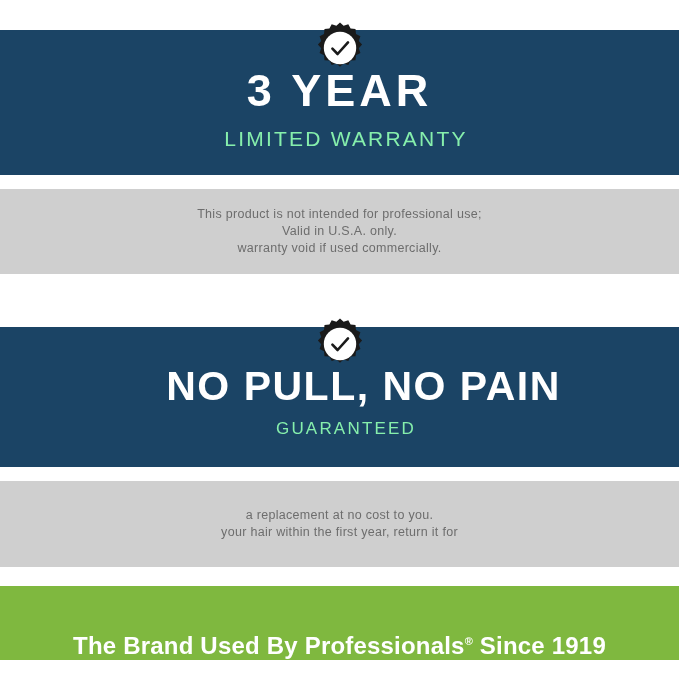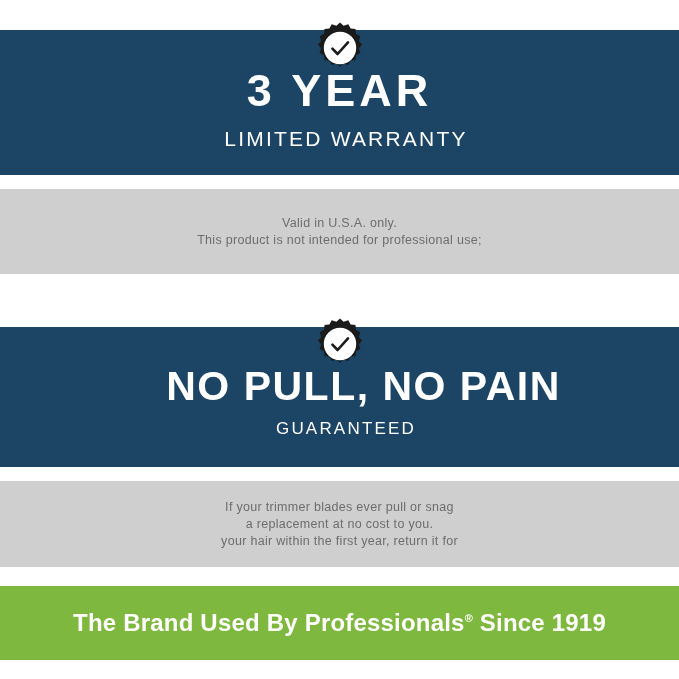--- a/index.html
+++ b/index.html
@@ -40,21 +40,21 @@
     color: #ffffff;
     font-weight: bold;
     letter-spacing: 3px;
     text-align: center;
     line-height: 1;
   }
   .headline-1 { font-size: 45px; margin-top: 14px; letter-spacing: 4px; }
   .headline-2 { font-size: 41px; margin-top: 10px; letter-spacing: 1.5px; margin-left: 48px; }
 
   .subhead {
-    color: #ffffff;
+    color: #86efac;
     font-size: 21px;
     letter-spacing: 2.2px;
     margin-top: 14px;
     margin-left: 13px;
   }
   .subhead-2 { font-size: 17px; letter-spacing: 2.2px; margin-top: 12px; }
 
   
   .seal {
     position: absolute;
@@ -91,21 +91,21 @@
 
   
   .green-band {
     position: absolute;
     left: 0;
     top: 586px;
     width: 679px;
     height: 74px;
     background: #7fb83f;
     display: flex;
-    align-items: center;
+    align-items: flex-end;
     justify-content: center;
   }
   .green-text {
     color: #ffffff;
     font-size: 24px;
     font-weight: bold;
     letter-spacing: 0.2px;
     text-align: center;
   }
   .green-text sup {
@@ -126,39 +126,39 @@
 
   <div class="seal seal-1">
     <svg viewBox="0 0 52 52" xmlns="http://www.w3.org/2000/svg" aria-hidden="true">
       <path fill="#1a1a1a" d="M26 0.5 l3.6 3.3 4.7-1.6 2.3 4.4 4.9 0.4 0.5 4.9 4.4 2.4 -1.6 4.7 3.3 3.6 -3.3 3.6 1.6 4.7 -4.4 2.4 -0.5 4.9 -4.9 0.4 -2.3 4.4 -4.7-1.6 -3.6 3.3 -3.6-3.3 -4.7 1.6 -2.3-4.4 -4.9-0.4 -0.5-4.9 -4.4-2.4 1.6-4.7 -3.3-3.6 3.3-3.6 -1.6-4.7 4.4-2.4 0.5-4.9 4.9-0.4 2.3-4.4 4.7 1.6z"></path>
       <circle cx="26" cy="26" r="16.2" fill="#ffffff"></circle>
       <path d="M18.4 26.6 l5.2 5.4 10.4 -11.6" fill="none" stroke="#1a1a1a" stroke-width="2.6" stroke-linecap="round" stroke-linejoin="round"></path>
     </svg>
   </div>
 
   <div class="grey-band grey-1">
+    <div class="fine-line">This product is not intended for professional use;</div>
     <div class="fine-line">Valid in U.S.A. only.</div>
-    <div class="fine-line">This product is not intended for professional use;</div>
+    <div class="fine-line">warranty void if used commercially.</div>
   </div>
 
   <div class="blue-band band-2">
     <div class="headline headline-2">NO PULL, NO PAIN</div>
     <div class="subhead subhead-2">GUARANTEED</div>
   </div>
 
   <div class="seal seal-2">
     <svg viewBox="0 0 52 52" xmlns="http://www.w3.org/2000/svg" aria-hidden="true">
       <path fill="#1a1a1a" d="M26 0.5 l3.6 3.3 4.7-1.6 2.3 4.4 4.9 0.4 0.5 4.9 4.4 2.4 -1.6 4.7 3.3 3.6 -3.3 3.6 1.6 4.7 -4.4 2.4 -0.5 4.9 -4.9 0.4 -2.3 4.4 -4.7-1.6 -3.6 3.3 -3.6-3.3 -4.7 1.6 -2.3-4.4 -4.9-0.4 -0.5-4.9 -4.4-2.4 1.6-4.7 -3.3-3.6 3.3-3.6 -1.6-4.7 4.4-2.4 0.5-4.9 4.9-0.4 2.3-4.4 4.7 1.6z"></path>
       <circle cx="26" cy="26" r="16.2" fill="#ffffff"></circle>
       <path d="M18.4 26.6 l5.2 5.4 10.4 -11.6" fill="none" stroke="#1a1a1a" stroke-width="2.6" stroke-linecap="round" stroke-linejoin="round"></path>
     </svg>
   </div>
 
   <div class="grey-band grey-2">
-    <div class="fine-line">If your trimmer blades ever pull or snag</div>
     <div class="fine-line">a replacement at no cost to you.</div>
     <div class="fine-line">your hair within the first year, return it for</div>
   </div>
 
   <div class="green-band">
     <div class="green-text"><span>The Brand Used By Professionals</span><sup>®</sup><span> Since 1919</span></div>
   </div>
 
 </div>
 

